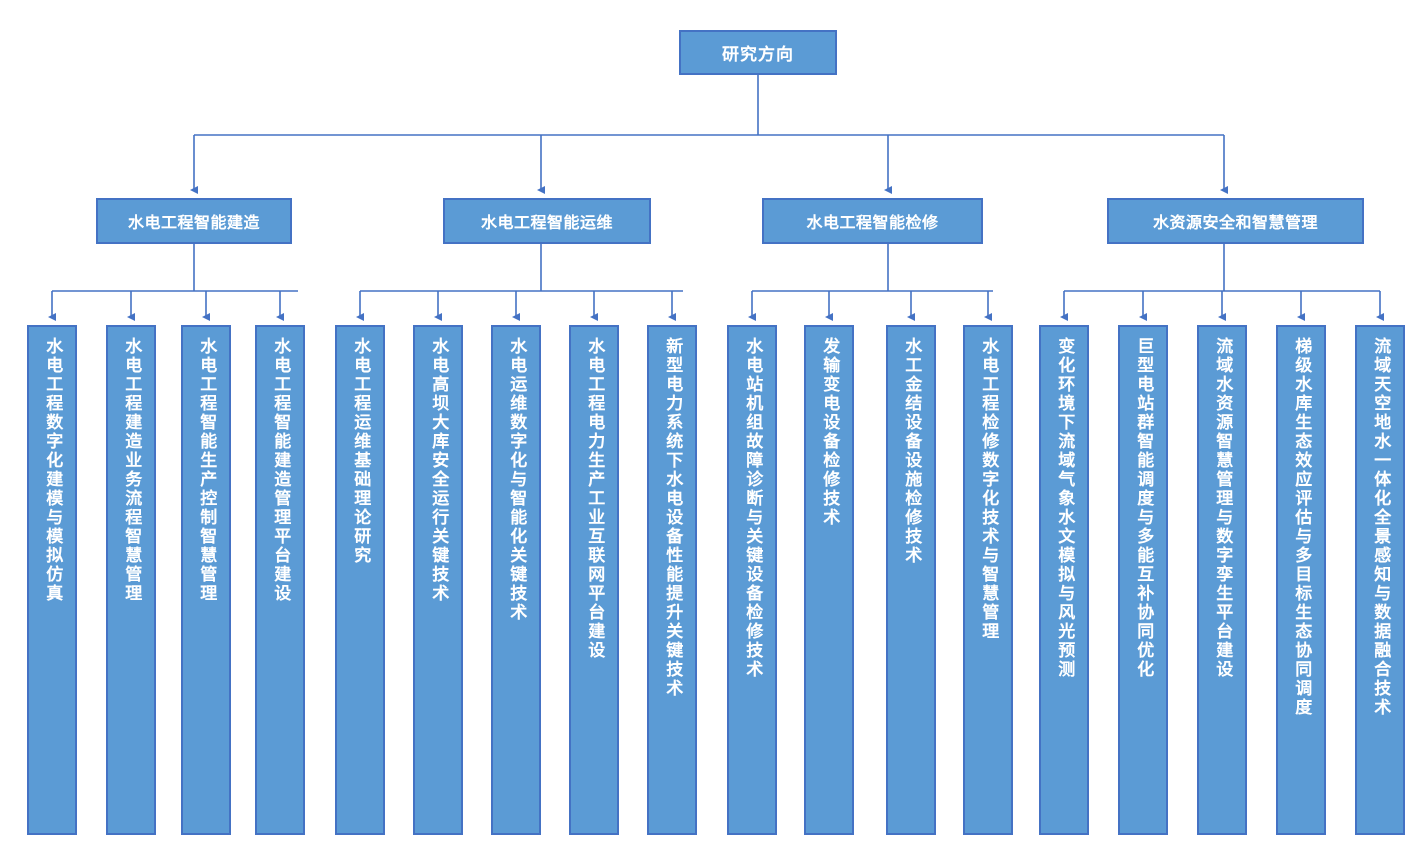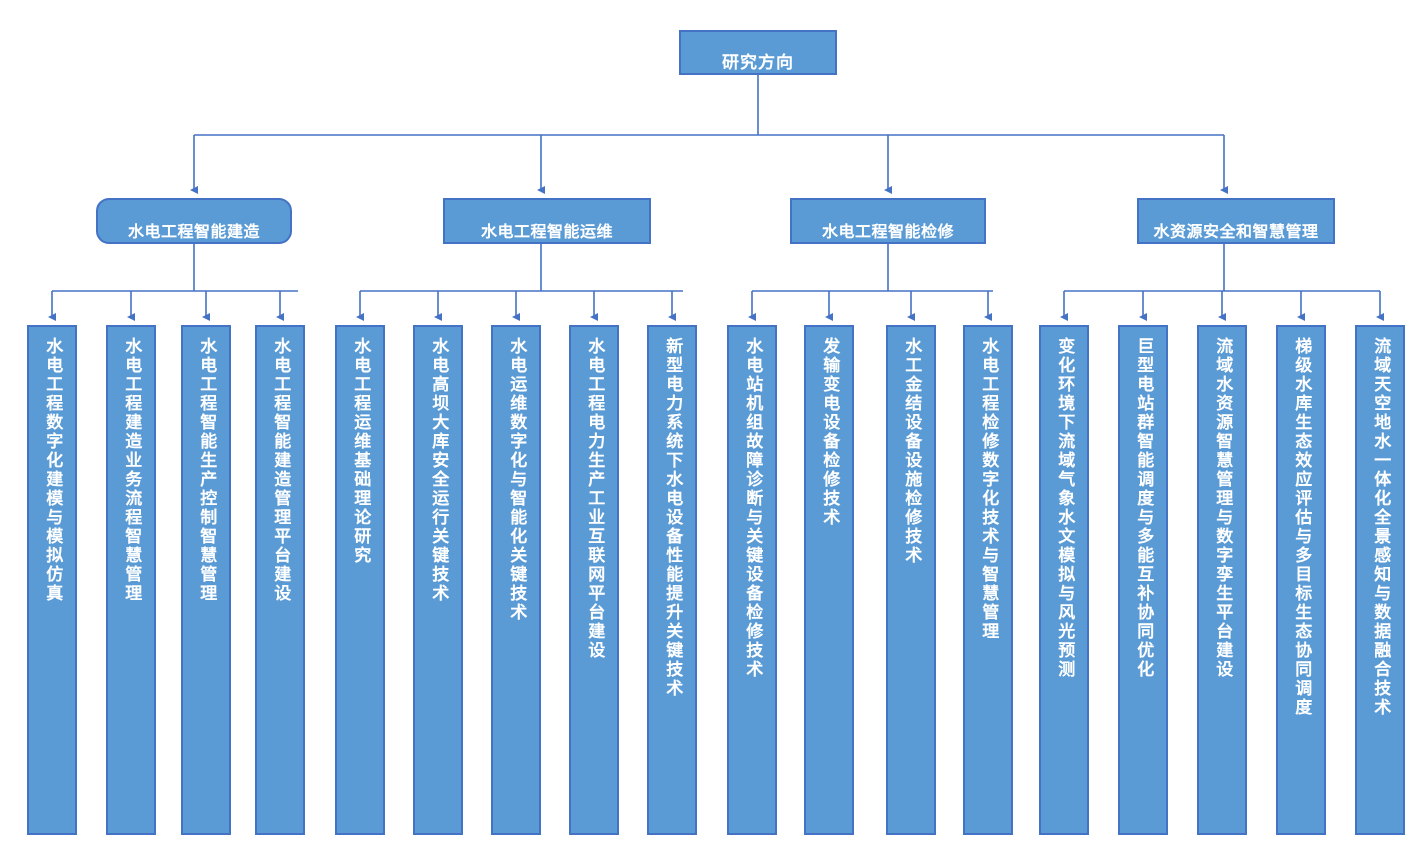--- a/index.html
+++ b/index.html
@@ -17,42 +17,42 @@
 
   
   .node{
     position:absolute;
     box-sizing:border-box;
     background:#5B9BD5;
     border:2px solid #4472C4;
     color:#ffffff;
     font-weight:bold;
     display:flex;
-    align-items:flex-end;
+    align-items:center;
     justify-content:center;
     text-align:center;
   }
 
   
   .node.root{
     left:679px;top:30px;width:158px;height:45px;
     font-size:17px;
     letter-spacing:1px;
   }
 
   
   .node.cat{
     top:198px;height:46px;
     font-size:16px;
     letter-spacing:0.5px;
   }
-  .node.cat.c0{left:96px;width:196px;border-radius:13px;}
+  .node.cat.c0{left:96px;width:196px;}
   .node.cat.c1{left:443px;width:208px;}
-  .node.cat.c2{left:790px;width:196px;}
-  .node.cat.c3{left:1137px;width:198px;}
+  .node.cat.c2{left:762px;width:221px;}
+  .node.cat.c3{left:1107px;width:257px;}
 
   
   .node.leaf{
     top:325px;height:510px;width:50px;
     align-items:flex-start;
     justify-content:center;
     padding-top:10px;
   }
   .leaf-text{
     writing-mode:vertical-rl;

